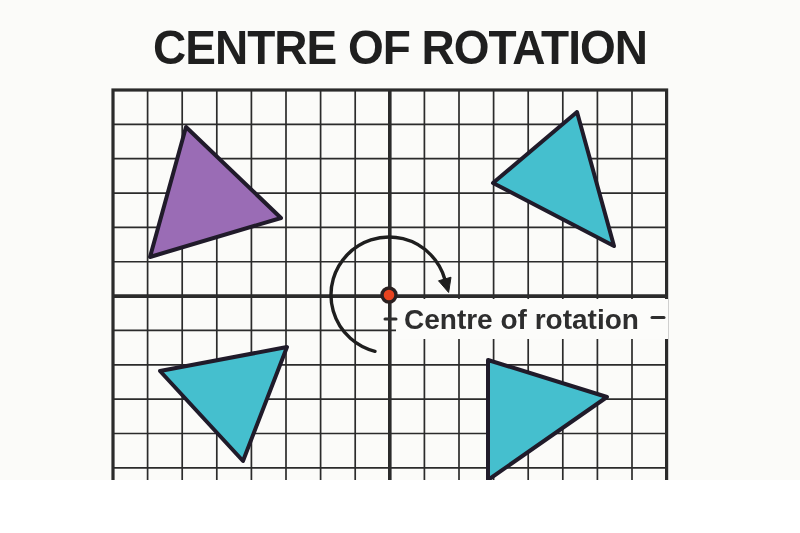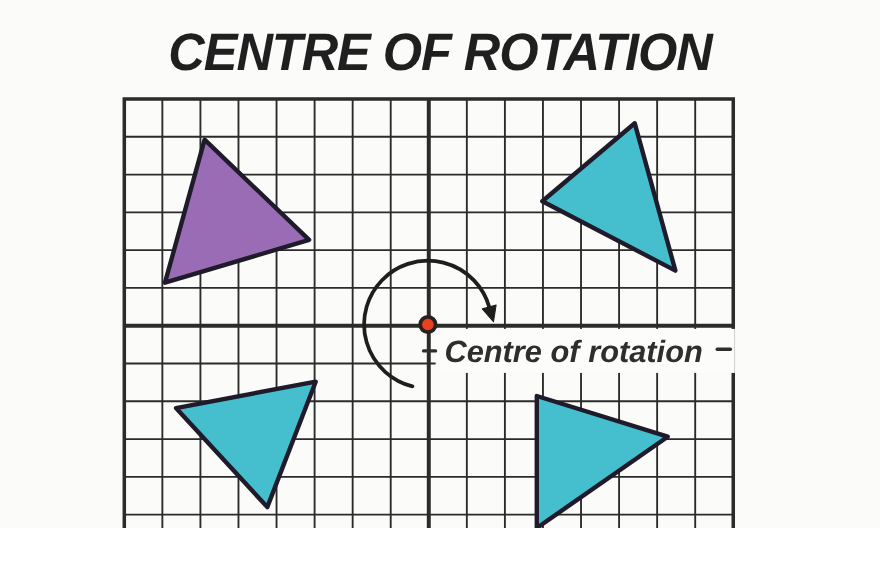--- a/index.html
+++ b/index.html
@@ -5,21 +5,20 @@
   html, body {
     margin: 0;
     padding: 0;
   }
   .stage {
     position: relative;
     width: 800px;
     height: 480px;
     overflow: hidden;
     font-family: "Liberation Sans", sans-serif;
-    font-style: italic;
   }
   .page-title {
     position: absolute;
     top: 20px;
     left: 0;
     right: 0;
     margin: 0;
     text-align: center;
     font-size: 46px;
     font-weight: 800;

